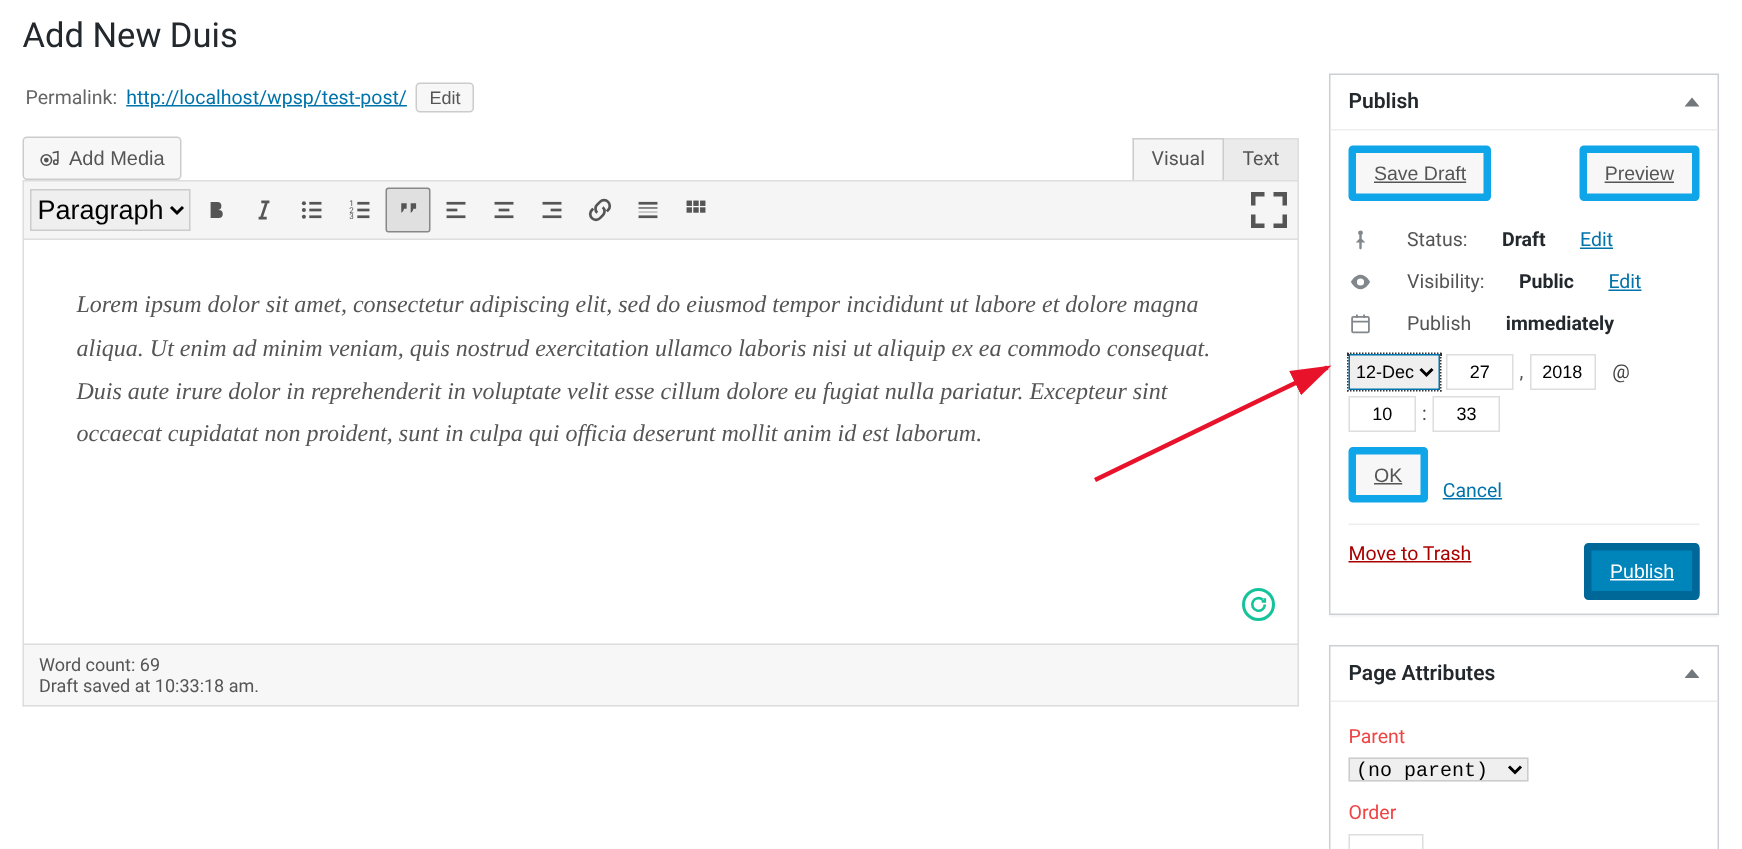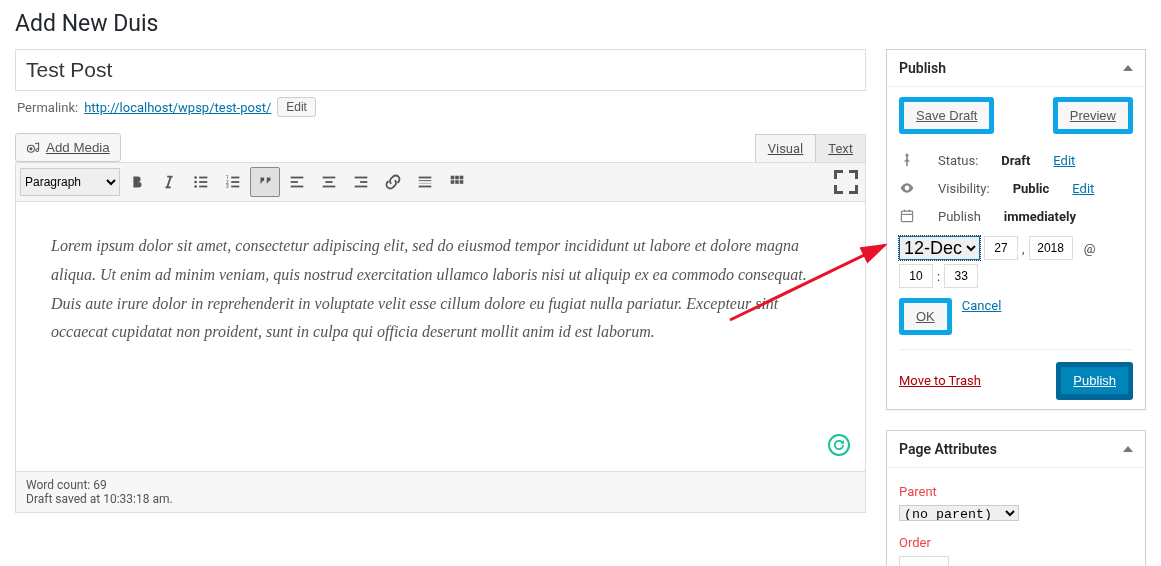--- a/index.html
+++ b/index.html
@@ -8,31 +8,31 @@
   h1.page-title { font-size: 23px; font-weight: 400; color: #23282d; margin-bottom: 12px; }
   .columns { display: flex; gap: 20px; }
   .col-main { flex: 1; min-width: 0; }
   .col-side { width: 260px; flex-shrink: 0; }
 
   .title-input { width: 100%; padding: 8px 10px; font-size: 21px; border: 1px solid #ddd; background: #fff; outline: none; color: #32373c; font-weight:400;}
   .permalink-row { padding: 6px 2px; font-size: 13px; color: #666; display:flex; align-items:center; gap:6px;}
   .permalink-row a { color: #0073aa; text-decoration: underline; }
   .btn-sm { font-size: 12px; padding: 2px 8px; border: 1px solid #ccc; background: #f7f7f7; border-radius: 3px; cursor: pointer; color:#555;}
 
-  .media-row { display:flex; justify-content:space-between; align-items:center; margin-top:10px;text-decoration:underline;}
+  .media-row { display:flex; justify-content:space-between; align-items:center; margin-top:10px;}
   .btn-media { padding: 6px 10px; border:1px solid #ccc; background:#f7f7f7; border-radius:3px; cursor:pointer; display:inline-flex; align-items:center; gap:6px; color:#555;}
   .media-icon { width:14px; height:14px; }
 
   .editor-tabs { display:flex; }
   .editor-tab { padding:6px 12px; border:1px solid #ddd; border-bottom:none; background:#ebebeb; cursor:pointer; font-size:13px; color:#555;}
   .editor-tab.active { background:#f5f5f5; border-color:#ccc; }
   .editor-tab + .editor-tab { border-left:none;}
 
   .toolbar { display:flex; align-items:center; gap:2px; padding:4px; border:1px solid #ddd; background:#f5f5f5; }
-  .toolbar select { height:28px; font-size:12px; border:1px solid #ccc; min-width:100px;}
+  .toolbar select { height:28px; font-size:18px; border:1px solid #ccc; min-width:100px;}
   .tb-btn { width:30px; height:30px; display:flex; align-items:center; justify-content:center; cursor:pointer; border:1px solid transparent; color:#555;}
   .tb-btn.active { border:1px solid #888; background:#e0e0e0; border-radius:2px;}
   .tb-btn svg { width:18px; height:18px; }
   .tb-spacer { flex:1; }
   .expand-btn { width:30px; height:30px; display:flex; align-items:center; justify-content:center; cursor:pointer; color:#555;}
 
   .editor-area { border:1px solid #ddd; border-top:none; padding:30px 35px; min-height:270px; position:relative; background:#fff;}
   .editor-area p { font-size:16px; line-height:1.8; color:#555; font-style:italic; font-family: Georgia, serif; border-left:3px solid #ccc; padding-left:0; }
   .editor-area .bq { border-left:none; padding-left:0;}
   .grammarly { position:absolute; right:15px; bottom:15px; width:22px; height:22px; border-radius:50%; border:2px solid #15c39a; display:flex; align-items:center; justify-content:center; }
@@ -50,47 +50,46 @@
   .pub-actions-top { display:flex; justify-content:space-between; margin-bottom:12px;}
   .btn { padding:6px 12px; border:5px solid #0ea5e9; background:#f7f7f7; border-radius:3px; cursor:pointer; color:#555; font-size:13px;text-decoration:underline;}
   .btn-primary { background:#0085ba; border-color:#006799; color:#fff; box-shadow:0 1px 0 #006799; }
 
   .pub-meta { display:flex; align-items:center; gap:23px; padding:6px 0; color:#555;}
   .pub-meta svg { width:16px; height:16px; flex-shrink:0; color:#82878c;}
   .pub-meta b { color:#23282d; }
   .pub-meta a { color:#0073aa; text-decoration:underline;}
 
   .schedule-row { display:flex; align-items:center; gap:4px; padding:6px 0 2px 0; flex-wrap:wrap;}
-  .schedule-row select { font-size:18px; height:24px; border:1px solid #0073aa; outline:1px dotted #333;}
-  .schedule-row input { width:34px; height:24px; text-align:center; border:1px solid #ddd; font-size:12px;}
+  .schedule-row select { font-size:12px; height:24px; border:1px solid #0073aa; outline:1px dotted #333;}
+  .schedule-row input { width:45px; height:24px; text-align:center; border:1px solid #ddd; font-size:12px;}
   .schedule-row input.year { width:44px;}
   .schedule-row .comma { color:#555;}
 
-  .ok-cancel { display:flex; align-items:flex-start; gap:10px; padding:8px 0 14px 0; border-bottom:1px solid #eee;}
+  .ok-cancel { display:flex; align-items:flex-end; gap:10px; padding:8px 0 14px 0; border-bottom:1px solid #eee;}
   .ok-cancel a { color:#0073aa; text-decoration:underline;}
 
-  .pub-footer { display:flex; justify-content:space-between; align-items:center; padding-top:12px;}
+  .pub-footer { display:flex; justify-content:space-between; align-items:flex-start; padding-top:12px;}
   .trash-link { color:#a00; text-decoration:underline; cursor:pointer;}
 
   .attr-label { font-size:13px; color:#ef4444; margin:6px 0 6px 0; display:block;}
   .attr-select { width:120px; height:16px; border:1px solid #ccc;font-family:Liberation Mono, monospace;}
   .attr-input { width:50px; height:28px; border:1px solid #ddd; padding:0 6px;}
 
   .arrow { position:absolute; pointer-events:none; }
 </style>
 </head>
 <body>
 
 <div class="wrap" style="position:relative;">
   <h1 class="page-title">Add New Duis</h1>
 
   <div class="columns">
 
     <div class="col-main">
-      <input class="title-input" value="Test Post" style="">
       <div class="permalink-row">
         <span>Permalink:</span>
         <a href="#">http://localhost/wpsp/test-post/</a>
         <button class="btn-sm">Edit</button>
       </div>
 
       <div class="media-row">
         <button class="btn-media">
           <svg class="media-icon" viewBox="0 0 20 20" fill="none" stroke="currentColor" stroke-width="1.5">
               <circle cx="7" cy="11" r="5"></circle>

